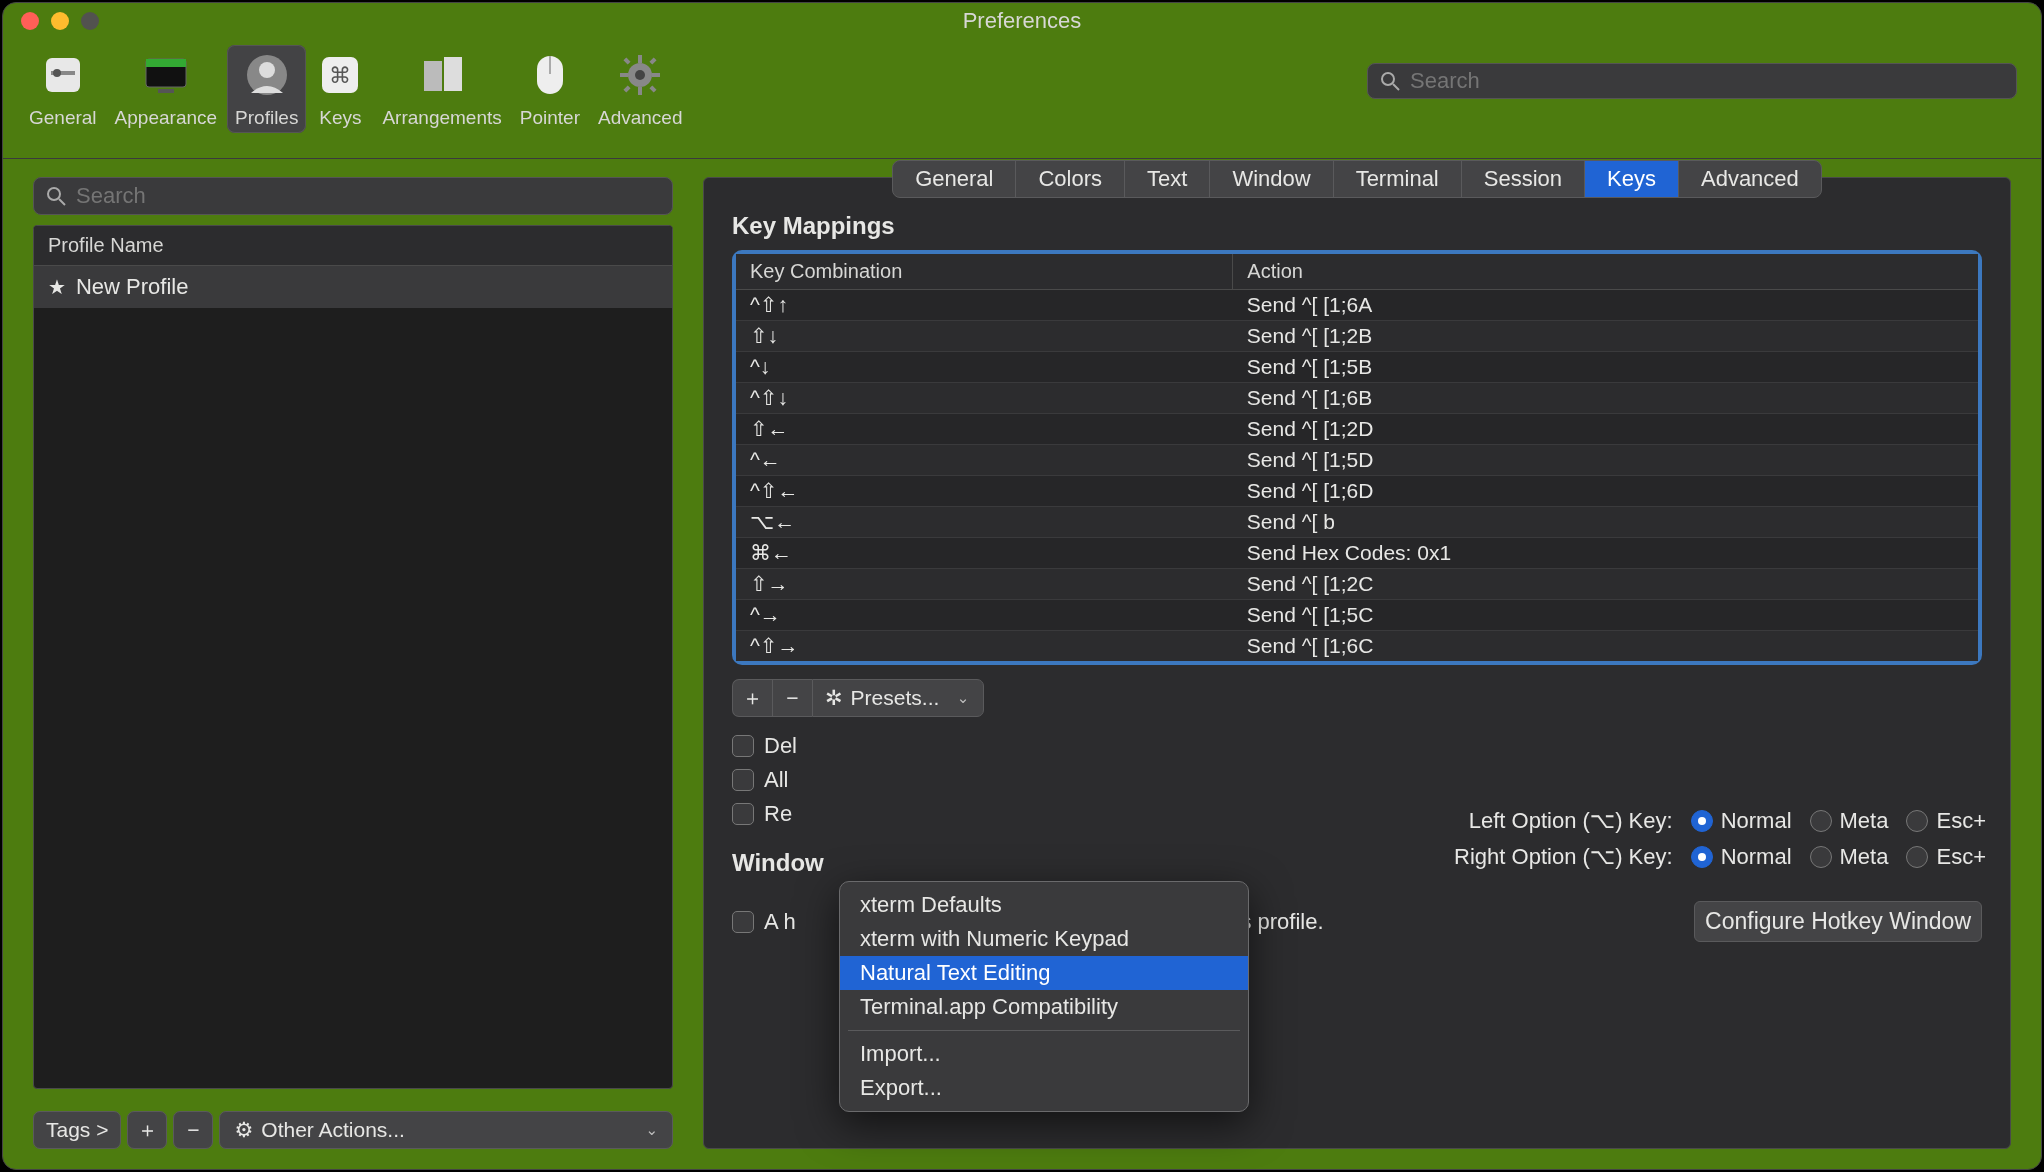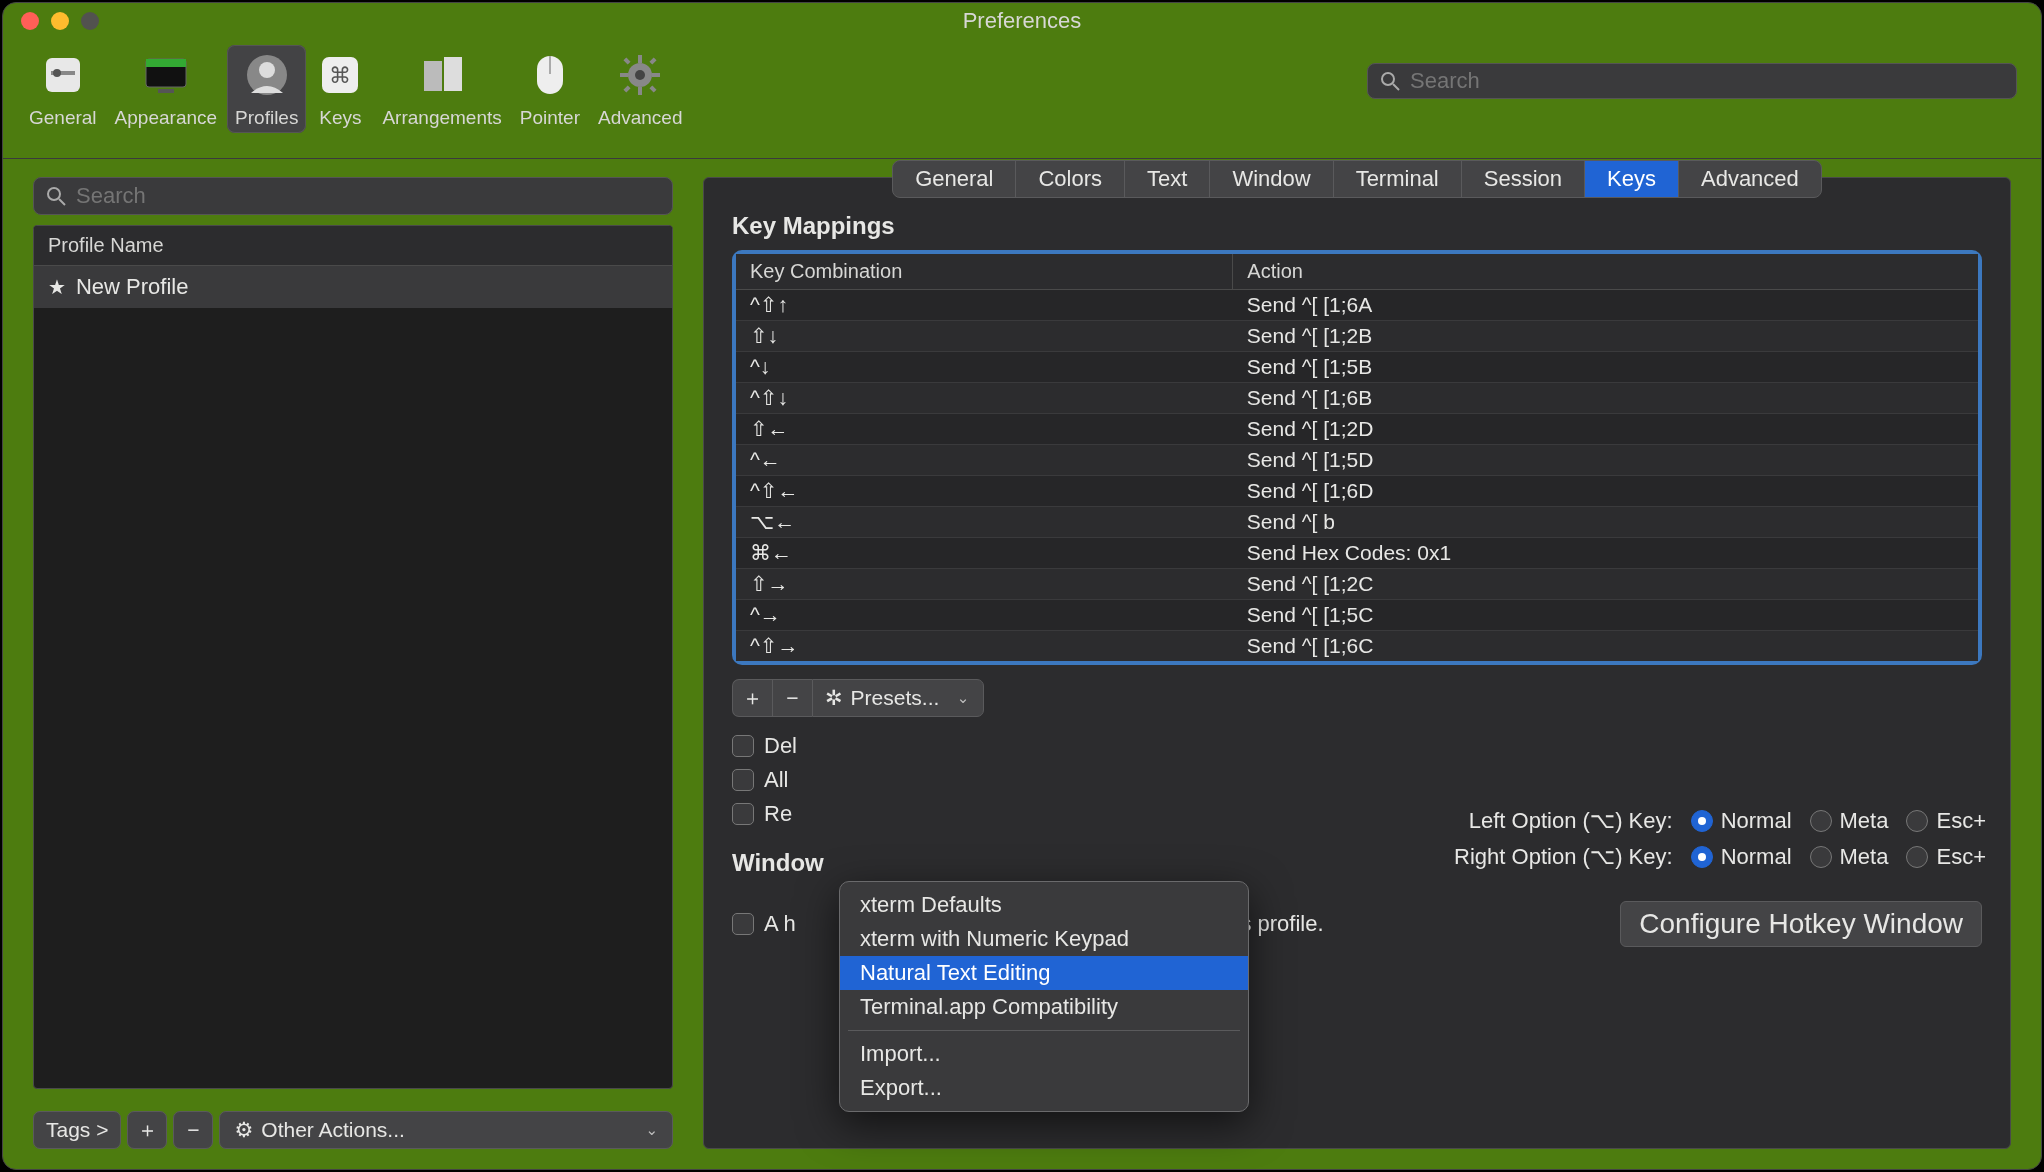--- a/index.html
+++ b/index.html
@@ -66,21 +66,21 @@
 .chk { display: flex; align-items: center; gap: 10px; color: #e7e7e5; font-size: 22px; }
 .cbox { width: 22px; height: 22px; border: 1px solid #777; border-radius: 5px; background: #3a3a3c; }
 .radio-row { display: flex; align-items: center; gap: 18px; justify-content: flex-end; color: #e7e7e5; font-size: 22px; }
 .rlabel { width: 270px; text-align: right; }
 .radio { display: flex; align-items: center; gap: 8px; }
 .rb { width: 22px; height: 22px; border-radius: 50%; border: 1px solid #777; background: #3a3a3c; display: flex; align-items: center; justify-content: center; }
 .rb.on { background: #2064d4; border-color: #2064d4; }
 .rb.on::after { content:''; width: 8px; height: 8px; background: #fff; border-radius: 50%; }
 
 .hotkey-row { display: flex; align-items: center; gap: 12px; margin-top: 24px; }
-.cfg-btn { background: #444446; border: 1px solid #5a5a5c; border-radius: 6px; color: #e7e7e5; padding: 6px 18px; font-size: 28px; margin-left: auto; }
+.cfg-btn { background: #444446; border: 1px solid #5a5a5c; border-radius: 6px; color: #e7e7e5; padding: 6px 10px; font-size: 23px; margin-left: auto; }
 
 .menu { position: absolute; left: 836px; top: 878px; width: 410px; background: #3a3a3c; border: 1px solid #6a6a6c; border-radius: 10px; box-shadow: 0 12px 40px rgba(0,0,0,.6); padding: 6px 0; z-index: 100; }
 .menu-item { padding: 4px 20px; color: #e7e7e5; font-size: 22px; }
 .menu-item.hl { background: #2064d4; color: #fff; }
 .menu-sep { height: 1px; background: #5a5a5c; margin: 6px 8px; }
 
 svg { display: block; }
 </style>
 </head>
 <body>

